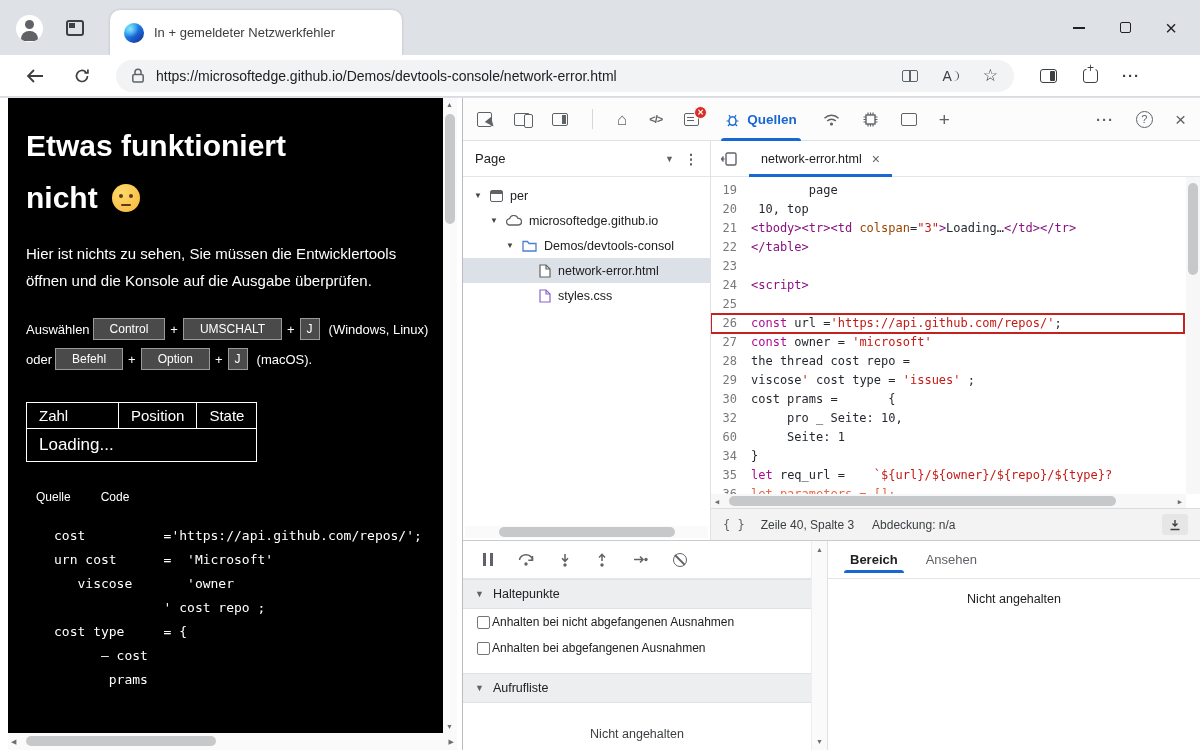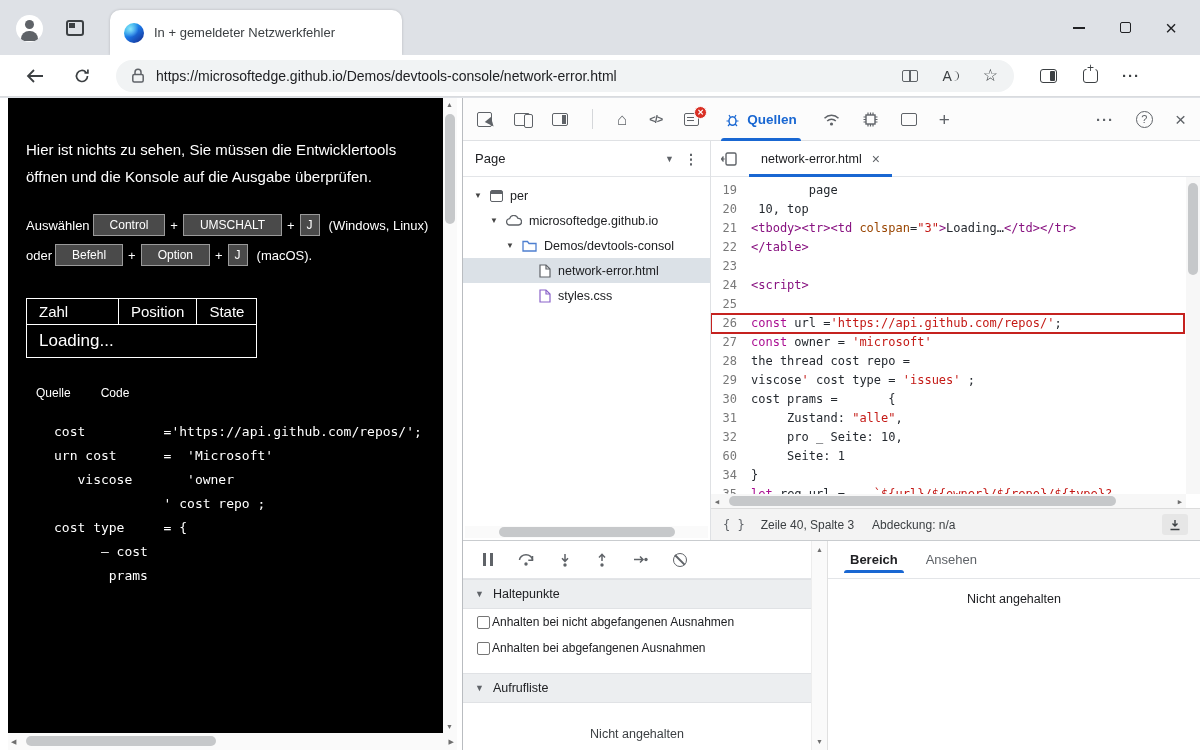--- a/index.html
+++ b/index.html
@@ -229,20 +229,24 @@
           <i>+</i>
         </span>
       </span>
     <span class="nav-ic dots3" style="margin-left:24px;margin-right:18px">···</span>
   </div>
 
   <div class="main">
 
     <div class="page-area">
       <div class="page-black">
+        <div class="page-title">
+          <span>Etwas funktioniert</span><br>
+          <span>nicht</span><span class="emoji"></span>
+        </div>
         <div class="page-para">Hier ist nichts zu sehen, Sie müssen die Entwicklertools öffnen und die Konsole auf die Ausgabe überprüfen.</div>
         <div class="kbd-row">
           <span>Auswählen</span>
           <span class="kbd">Control</span>
           <span class="kplus">+</span>
           <span class="kbd">UMSCHALT</span>
           <span class="kplus">+</span>
           <span class="kbd small">J</span>
           <span class="ksuffix">(Windows, Linux)</span>
         </div>
@@ -446,24 +450,20 @@
                 </div>
                 <div class="cl">
                   <span class="ln">29</span>
                   <span class="ct"><span class="tk-plain">viscose</span><span class="tk-str">'</span><span class="tk-plain"> cost type = </span><span class="tk-str">'issues'</span><span class="tk-plain"> ;</span></span>
                 </div>
                 <div class="cl">
                   <span class="ln">30</span>
                   <span class="ct"><span class="tk-plain">cost prams =       {</span></span>
                 </div>
                 <div class="cl">
-                  <span class="ln">31</span>
-                  <span class="ct"><span class="tk-plain">     Zustand: </span><span class="tk-str">"alle"</span><span class="tk-plain">,</span></span>
-                </div>
-                <div class="cl">
                   <span class="ln">32</span>
                   <span class="ct"><span class="tk-plain">     pro _ Seite: 10,</span></span>
                 </div>
                 <div class="cl">
                   <span class="ln">60</span>
                   <span class="ct"><span class="tk-plain">     Seite: 1</span></span>
                 </div>
                 <div class="cl">
                   <span class="ln">34</span>
                   <span class="ct"><span class="tk-plain">}</span></span>

